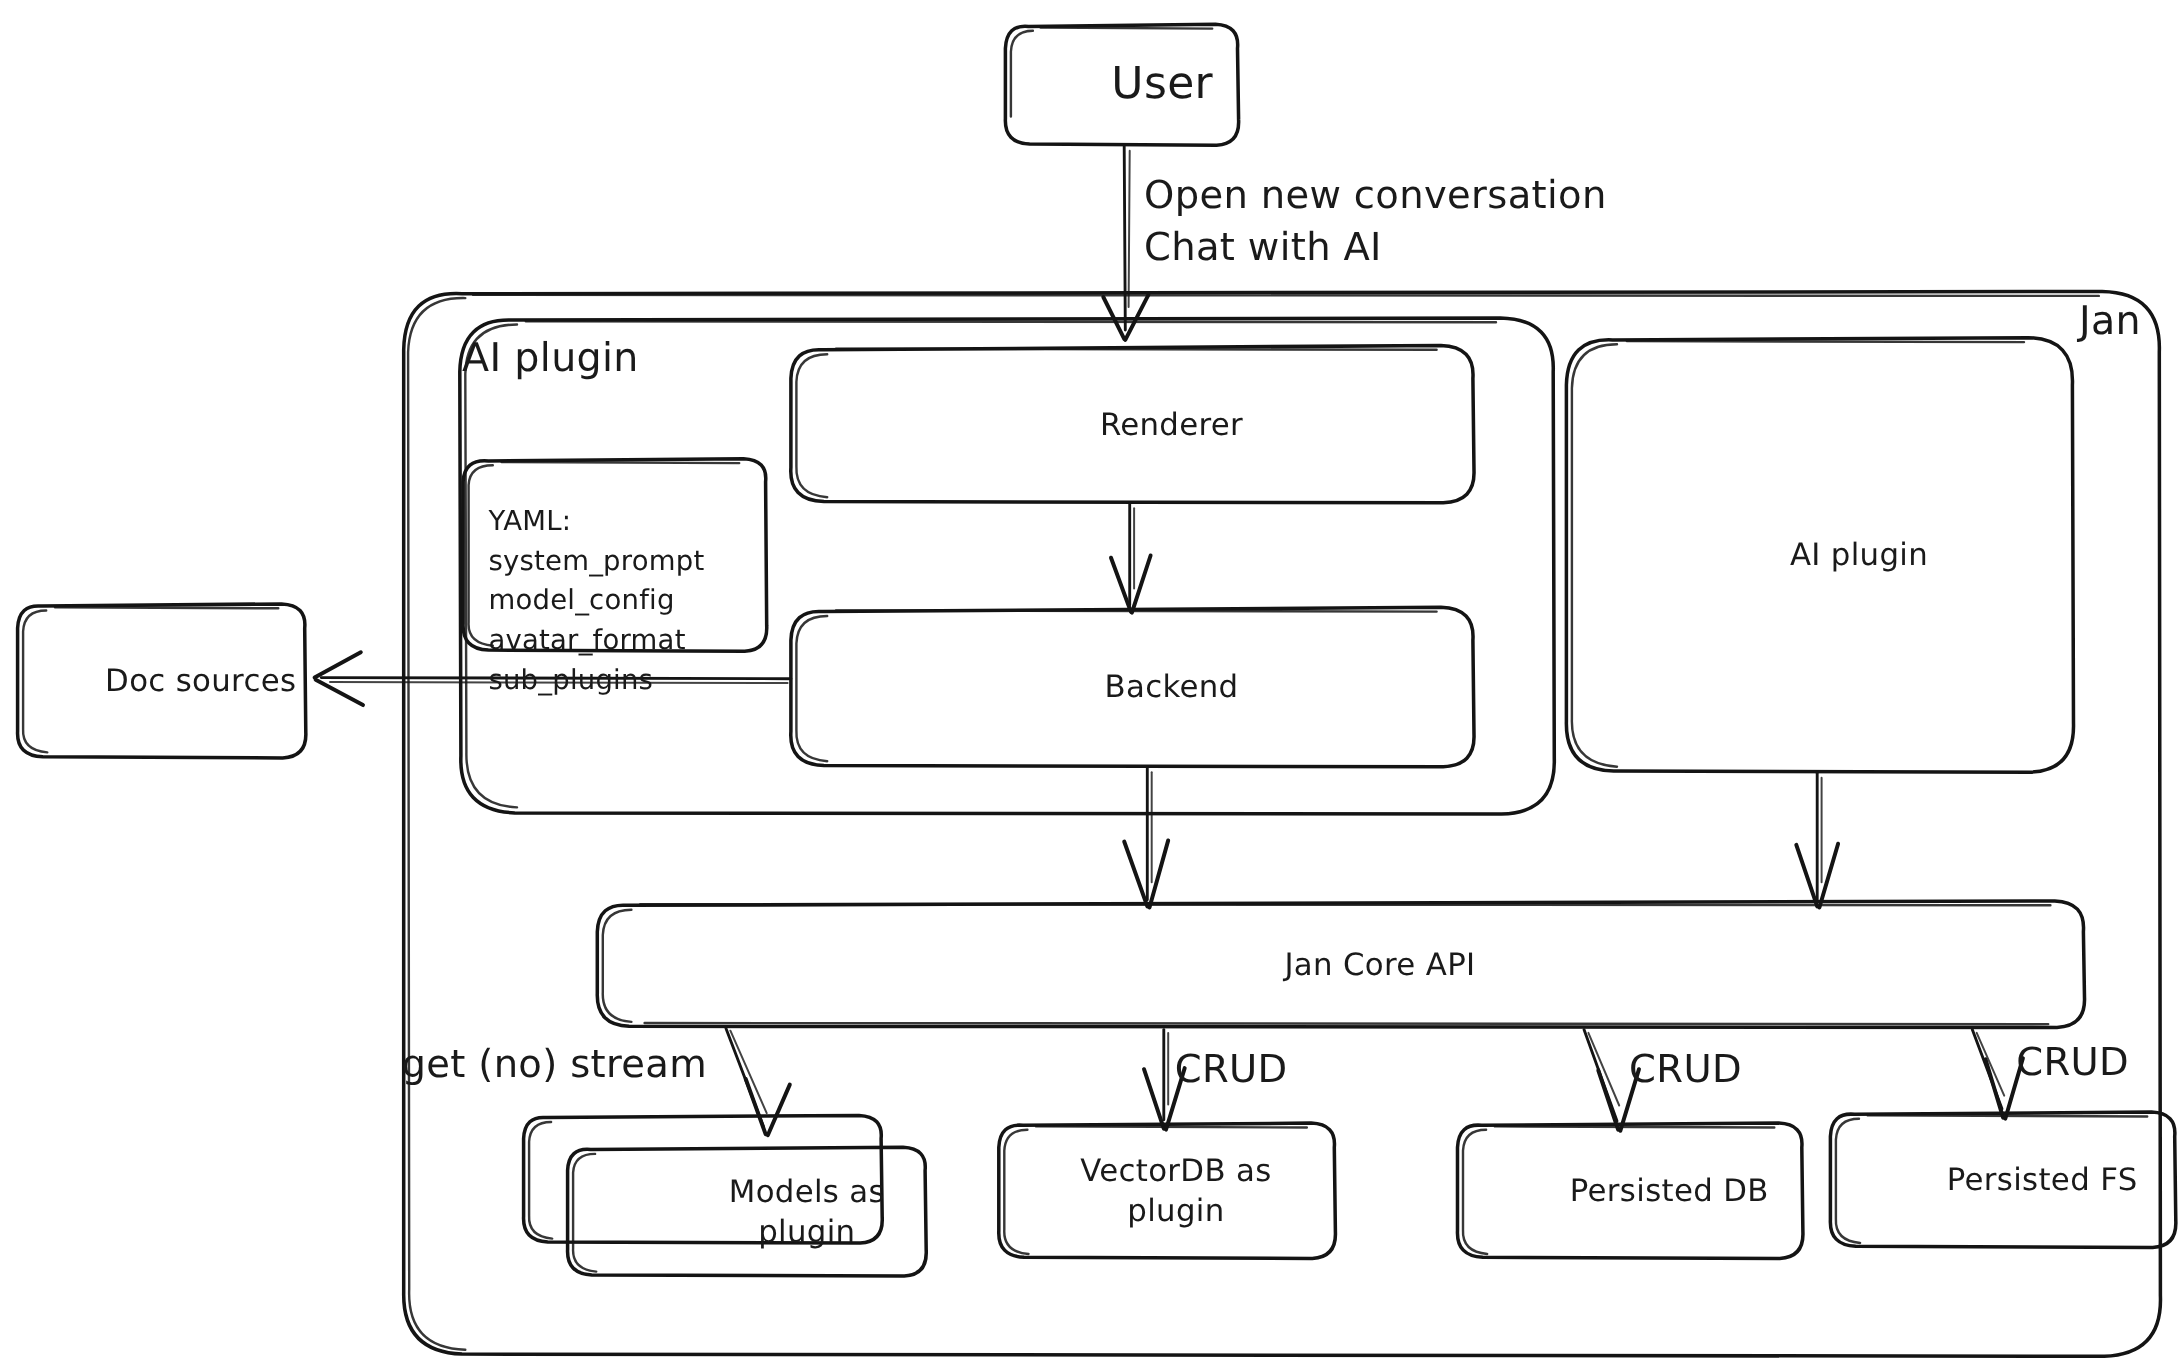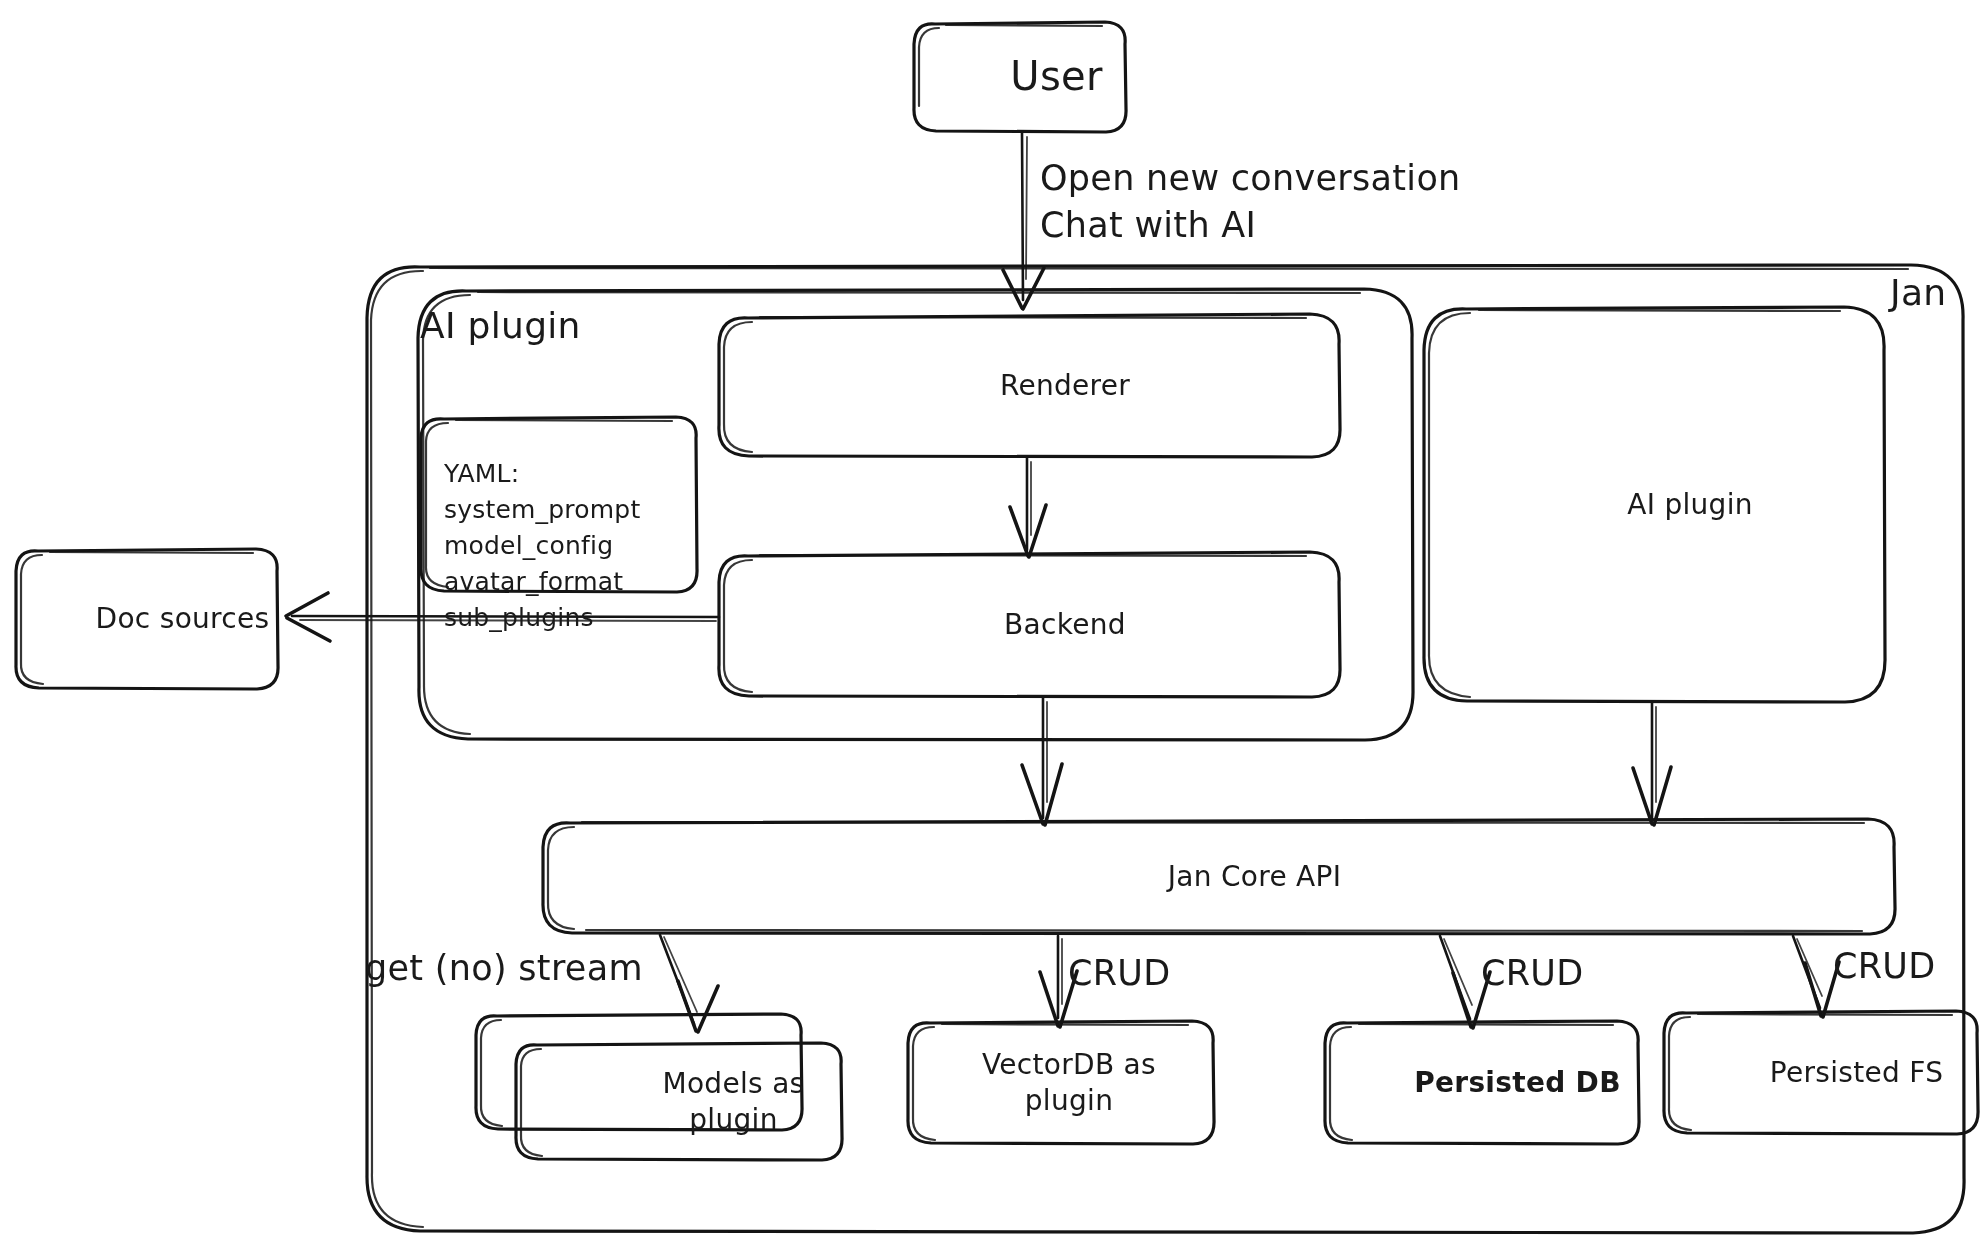--- a/index.html
+++ b/index.html
@@ -241,21 +241,21 @@
   <div class="node-label f-node" style="left:16px; top:549px; width:263px; height:140px;">Doc sources</div>
 
   <div class="node-label f-node" style="left:543px; top:819px; width:1353px; height:115px;">Jan Core API</div>
 
   <div class="node-label f-node" style="left:516px; top:1043px; width:327px; height:117px;margin-left:19px;">Models as
 plugin</div>
 
   <div class="node-label f-node" style="left:908px; top:1021px; width:252px; height:123px;">VectorDB as
 plugin</div>
 
-  <div class="node-label f-node" style="left:1325px; top:1021px; width:315px; height:123px;font-weight:bold;">Persisted DB</div>
+  <div class="node-label f-node" style="left:1325px; top:1021px; width:315px; height:123px;">Persisted DB</div>
 
   <div class="node-label f-node" style="left:1664px; top:1011px; width:315px; height:123px;">Persisted FS</div>
 
   <div class="yaml-text f-yaml" style="left:444px; top:424px;">YAML:
 system_prompt
 model_config
 avatar_format
 sub_plugins</div>
 
   <div class="edge-label f-edge" style="left:365px; top:945px;">get (no) stream</div>

